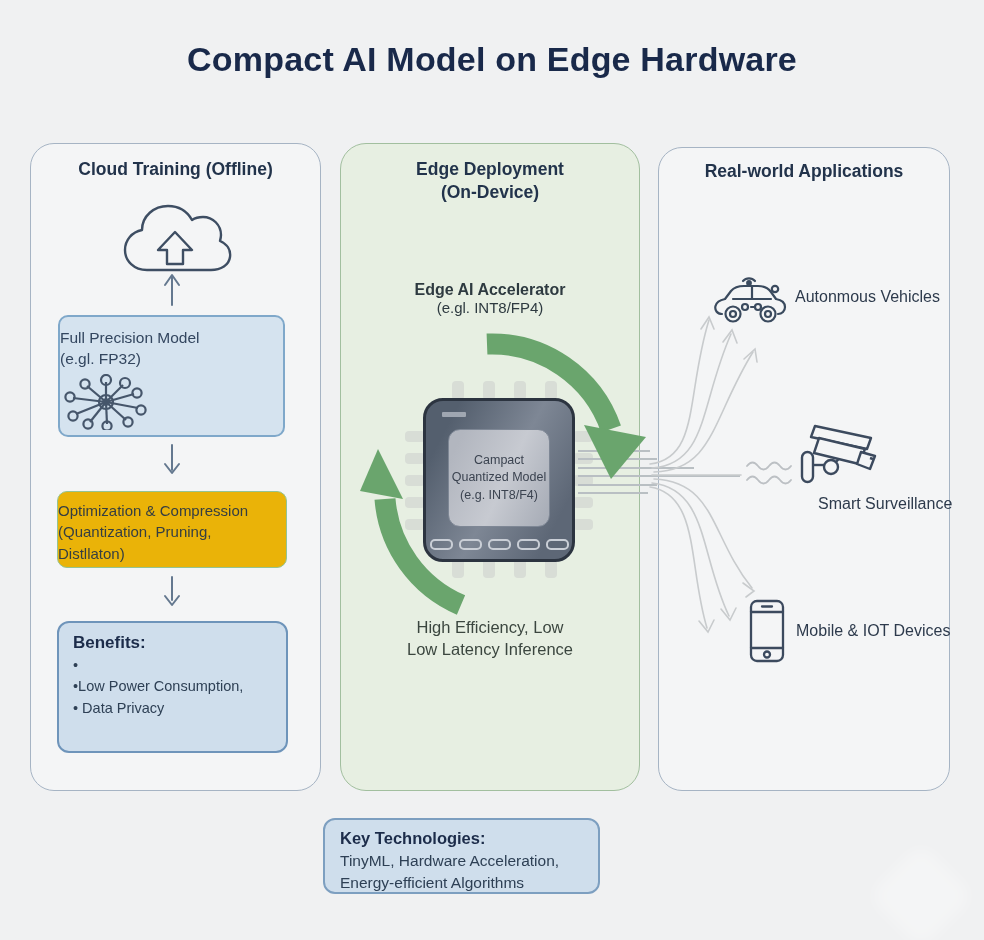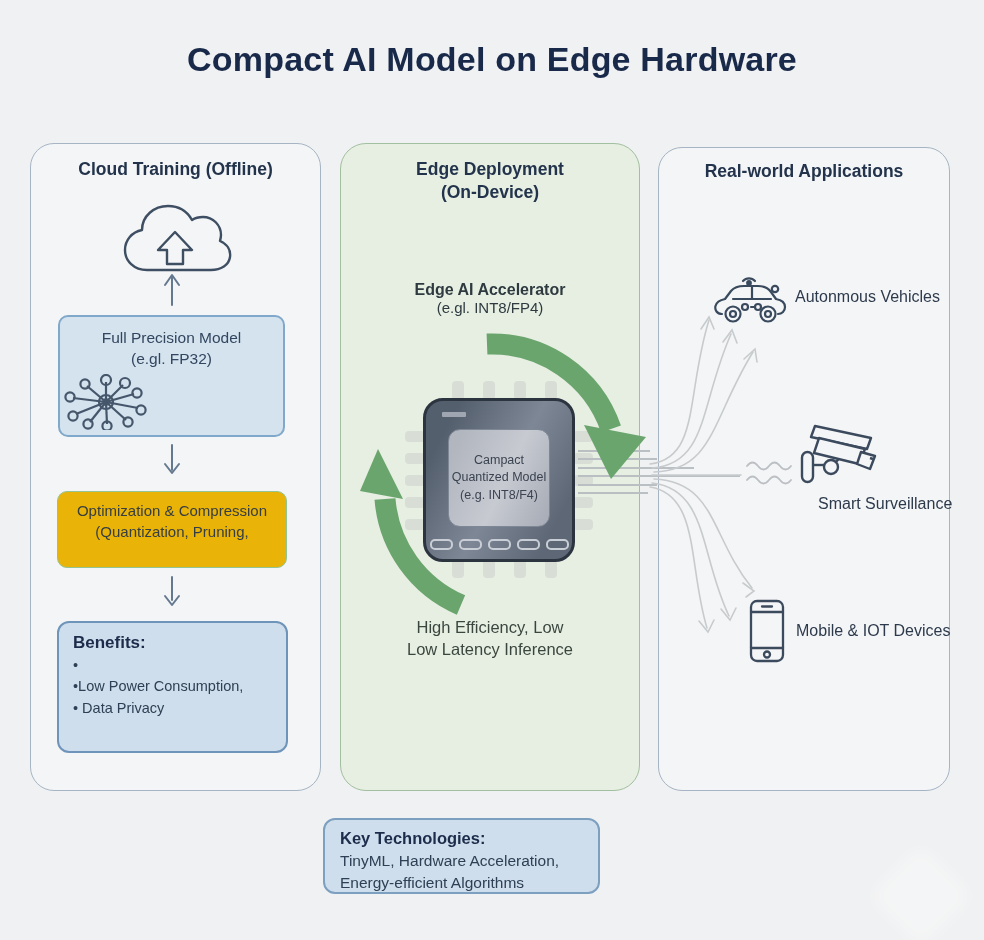--- a/index.html
+++ b/index.html
@@ -19,21 +19,21 @@
   
   .panel{border-radius:24px;box-sizing:border-box;}
   #panel-cloud{left:30px;top:143px;width:291px;height:648px;background:#f4f5f6;border:1.5px solid #a6b4c4;}
   #panel-edge {left:340px;top:143px;width:300px;height:648px;background:#e7efe2;border:1.5px solid #a2bf9f;border-radius:26px;}
   #panel-apps {left:658px;top:147px;width:292px;height:644px;background:#f4f5f6;border:1.5px solid #a6b4c4;}
   .panel-title{font-size:17.5px;font-weight:700;color:#22334b;text-align:center;line-height:1.3;}
   #cloud-title{left:30px;top:158px;width:291px;}
   #edge-title {left:340px;top:158px;width:300px;}
   #apps-title {left:658px;top:160px;width:292px;}
   
-  .flowbox{box-sizing:border-box;text-align:center;}
+  .flowbox{box-sizing:border-box;text-align:left;}
   #full-precision-box{left:58px;top:315px;width:227px;height:122px;background:#d5e3ef;border:2px solid #7fa8ca;border-radius:10px;padding-top:11px;}
   #full-precision-box .l1{font-size:15.5px;color:#33465f;line-height:1.35;}
   #optimization-box{left:57px;top:491px;width:230px;height:77px;background:#eab308;border:1.5px solid #93c493;border-radius:10px;padding-top:8px;}
   #optimization-box .l1{font-size:15px;color:#353e42;line-height:1.42;}
   #benefits-box{left:57px;top:621px;width:231px;height:132px;background:#cfdeec;border:2px solid #6e94ba;border-radius:12px;text-align:left;padding:10px 14px;}
   #benefits-box .hd{font-size:17px;font-weight:700;color:#1c2c4a;margin-bottom:2px;}
   #benefits-box .it{font-size:14.5px;color:#2e4055;line-height:1.48;}
   
   #accel-label{left:340px;top:281px;width:300px;text-align:center;z-index:3;}
   #accel-label .b{font-size:16px;font-weight:700;color:#2e3a40;}
@@ -190,20 +190,21 @@
           <circle cx="13" cy="42" r="4.6"></circle>
           <circle cx="10" cy="23" r="4.6"></circle>
         <circle cx="25" cy="10" r="4.6"></circle>
       </g>
     </svg>
   </div>
 
   <div class="abs flowbox" id="optimization-box">
     <div class="l1">Optimization &amp; Compression</div>
     <div class="l1">(Quantization, Pruning,</div>
+    <div class="l1">Distllaton)</div>
   </div>
 
   <div class="abs flowbox" id="benefits-box">
     <div class="hd">Benefits:</div>
     <div class="it">•</div>
     <div class="it">•Low Power Consumption,</div>
     <div class="it">• Data Privacy</div>
   </div>
 
   <div class="abs panel-title" id="edge-title">

